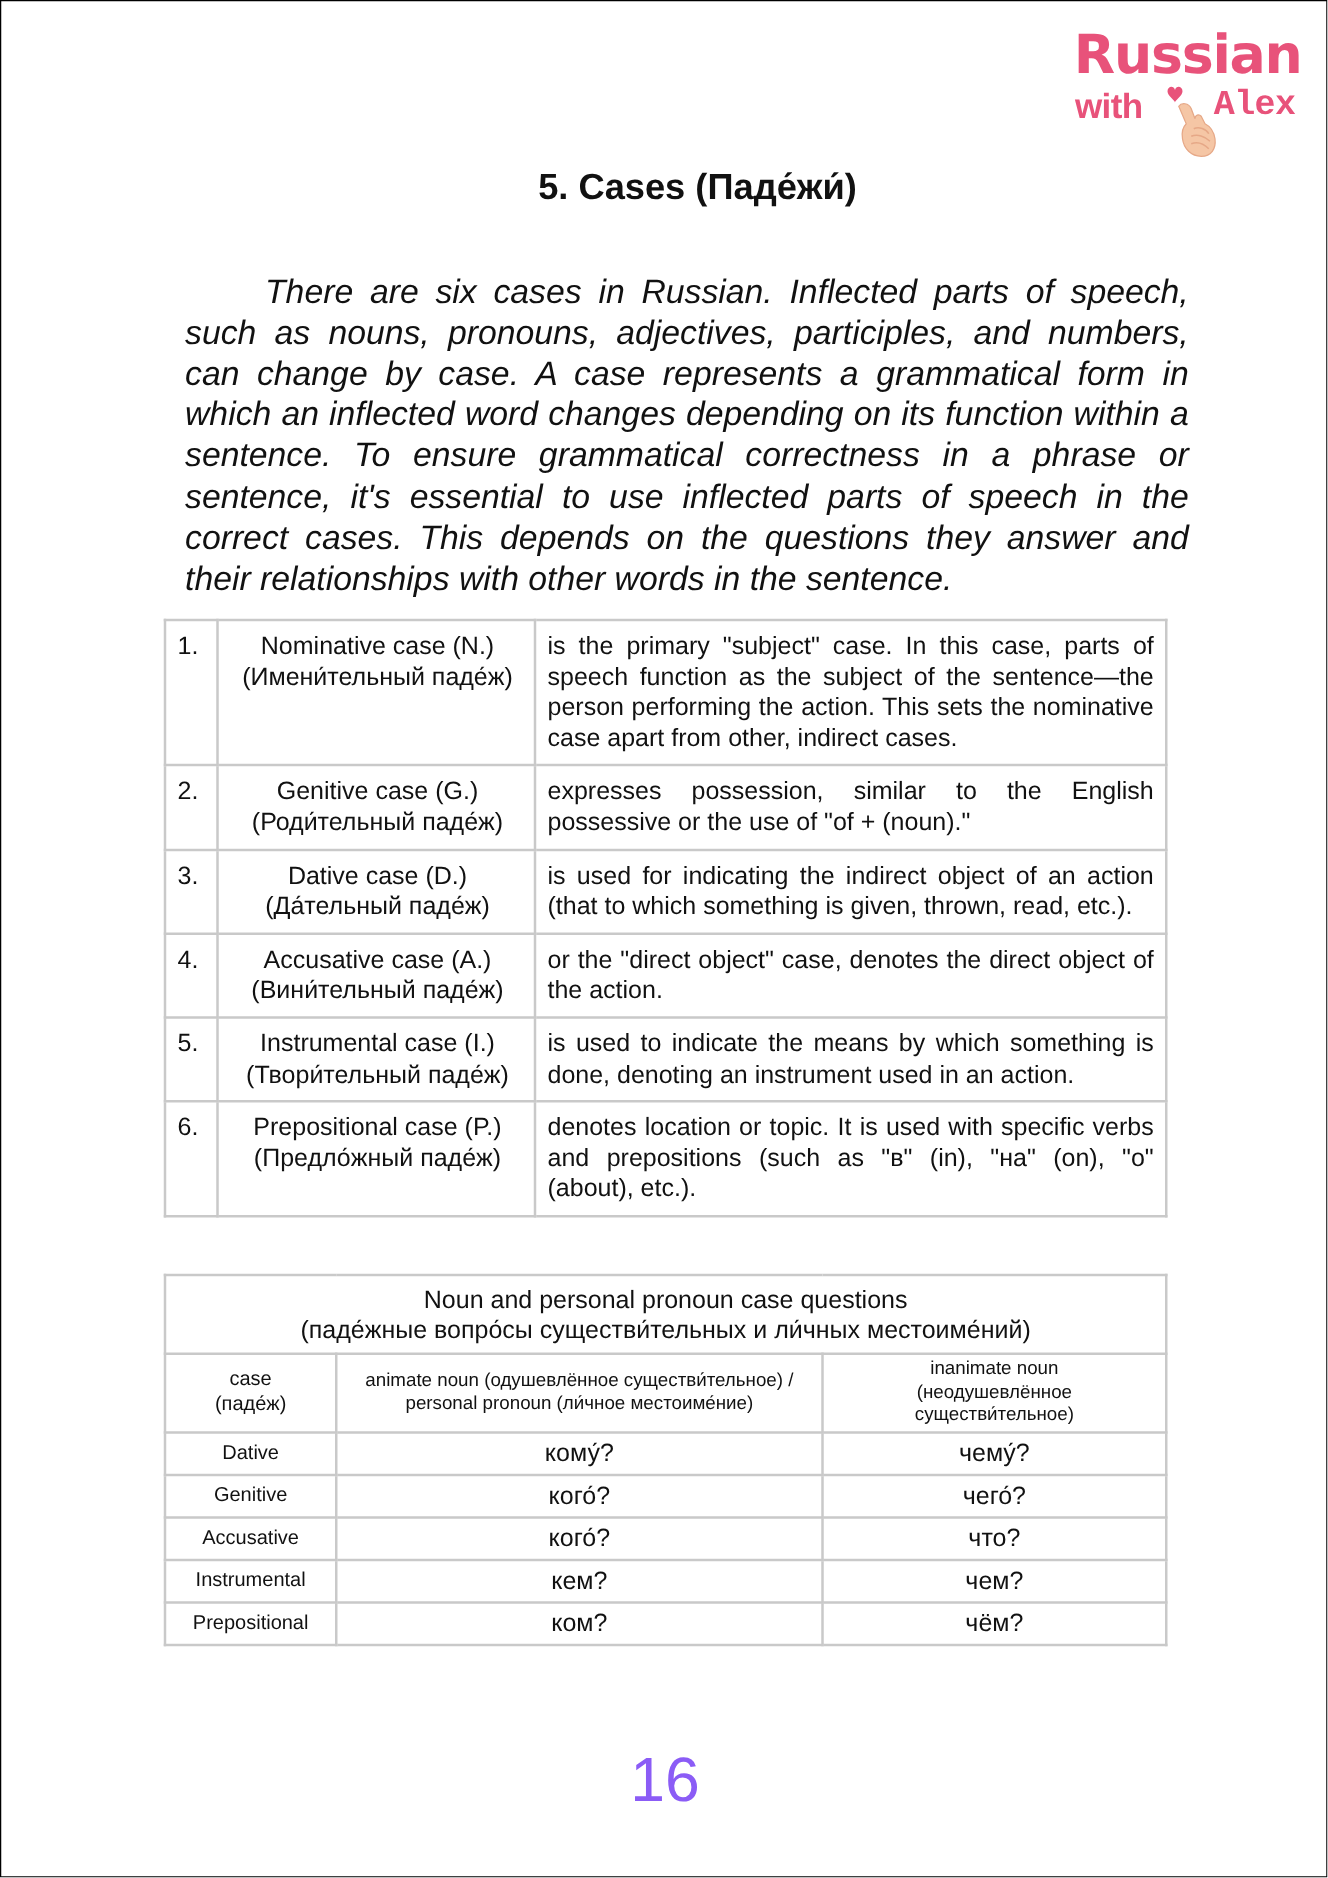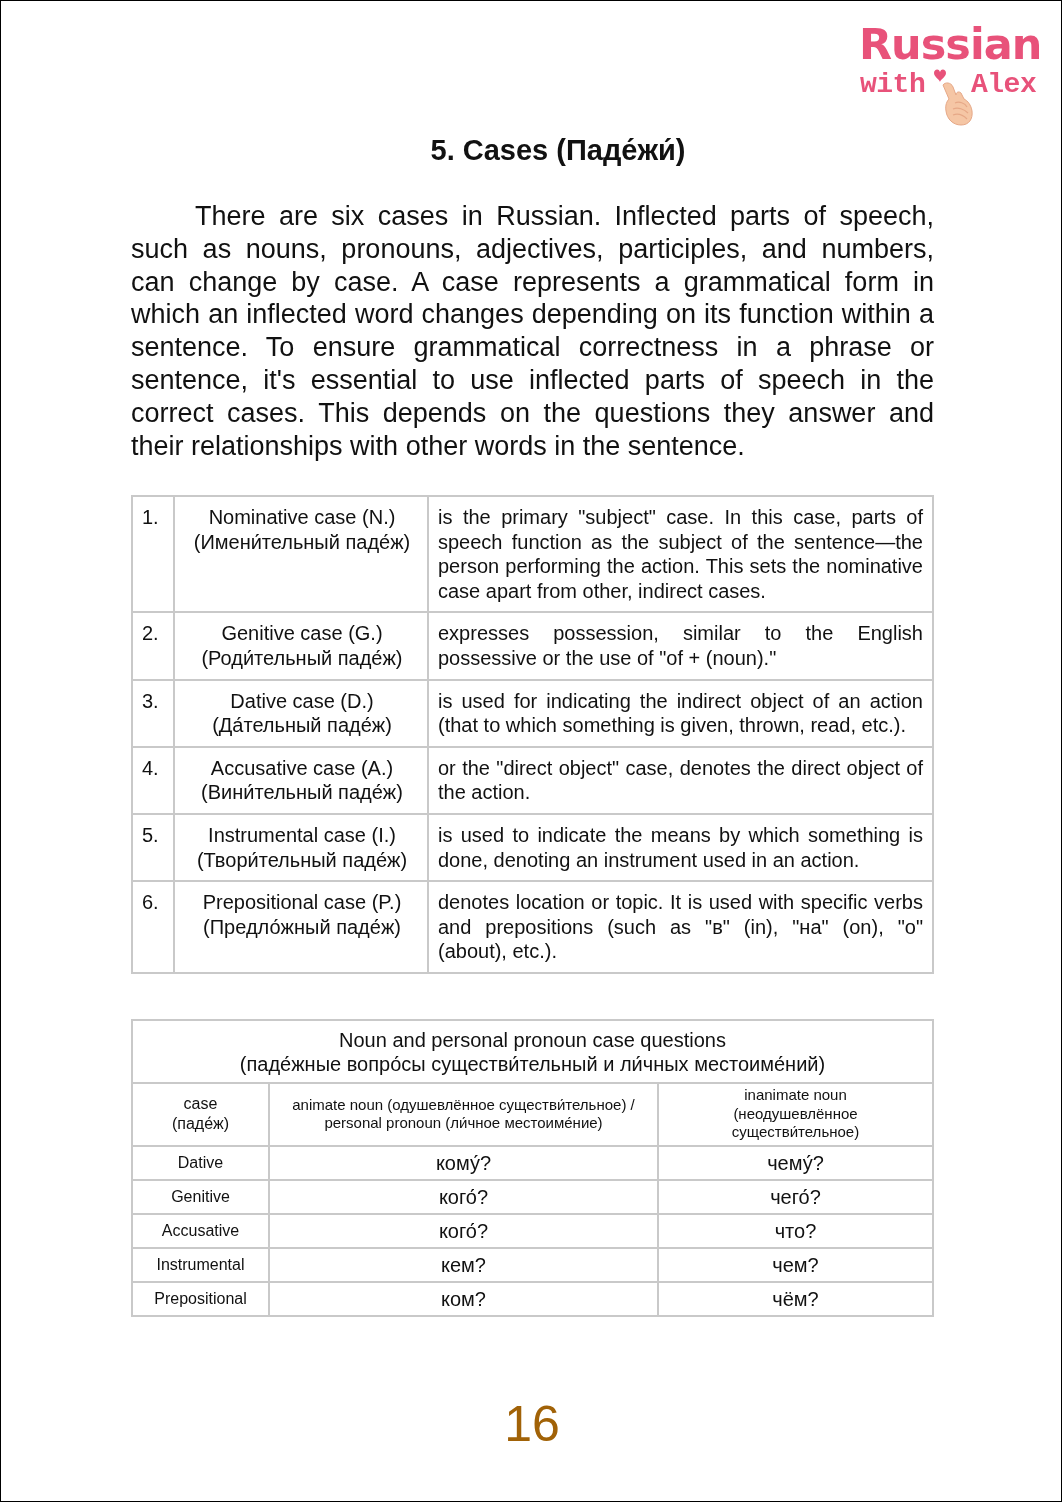--- a/index.html
+++ b/index.html
@@ -39,21 +39,21 @@
       font-weight: bold;
       font-size: 43px;
       letter-spacing: -1px;
       color: #E8527A;
       line-height: 50px;
     }
     .logo-with {
       position: absolute;
       left: 3px;
       top: 50px;
-      font-family: Liberation Mono, monospace;
+      font-family: Liberation Sans, sans-serif;
       font-weight: bold;
       font-size: 28px;
       color: #E8527A;
       line-height: 32px;
       letter-spacing: -0.5px;
     }
     .logo-alex {
       position: absolute;
       left: 114px;
       top: 50px;
@@ -89,21 +89,22 @@
     .intro {
       position: absolute;
       left: 130px;
       top: 199px;
       width: 803px;
       font-size: 27px;
       line-height: 32.8px;
       text-align: justify;
       text-indent: 64px;
       color: #111111;
-      margin: 0;
+      margin: 17px;
+      font-style: italic;
     }
     
     table {
       border-collapse: collapse;
       position: absolute;
       font-family: "Liberation Sans", sans-serif;
       color: #111111;
     }
     .cases-table {
       left: 130px;
@@ -168,21 +169,21 @@
     }
     
     .page-number {
       position: absolute;
       left: 0;
       top: 1393px;
       width: 1062px;
       text-align: center;
       font-size: 50px;
       line-height: 60px;
-      color: #a16207;
+      color: #8b5cf6;
     }
   </style>
 </head>
 <body>
 
 <div class="page">
 
   <div class="logo">
     <span class="logo-russian">Russian</span>
     <span class="logo-with">with</span>
@@ -253,21 +254,21 @@
         <td class="desc">denotes location or topic. It is used with specific verbs and prepositions (such as  "в" (in), "на" (on), "о" (about), etc.).</td>
       </tr>
     </tbody>
   </table>
 
   <table class="q-table">
     <tbody>
       <tr>
         <td class="caption" colspan="3">
           <div>Noun and personal pronoun case questions</div>
-          <div>(паде́жные вопро́сы существи́тельный и ли́чных местоиме́ний)</div>
+          <div>(паде́жные вопро́сы существи́тельных и ли́чных местоиме́ний)</div>
         </td>
       </tr>
       <tr>
         <td class="hdr hdr-case">
           <div>case</div>
           <div>(паде́ж)</div>
         </td>
         <td class="hdr hdr-anim">
           <div>animate noun (одушевлённое существи́тельное) /</div>
           <div>personal pronoun (ли́чное местоиме́ние)</div>

